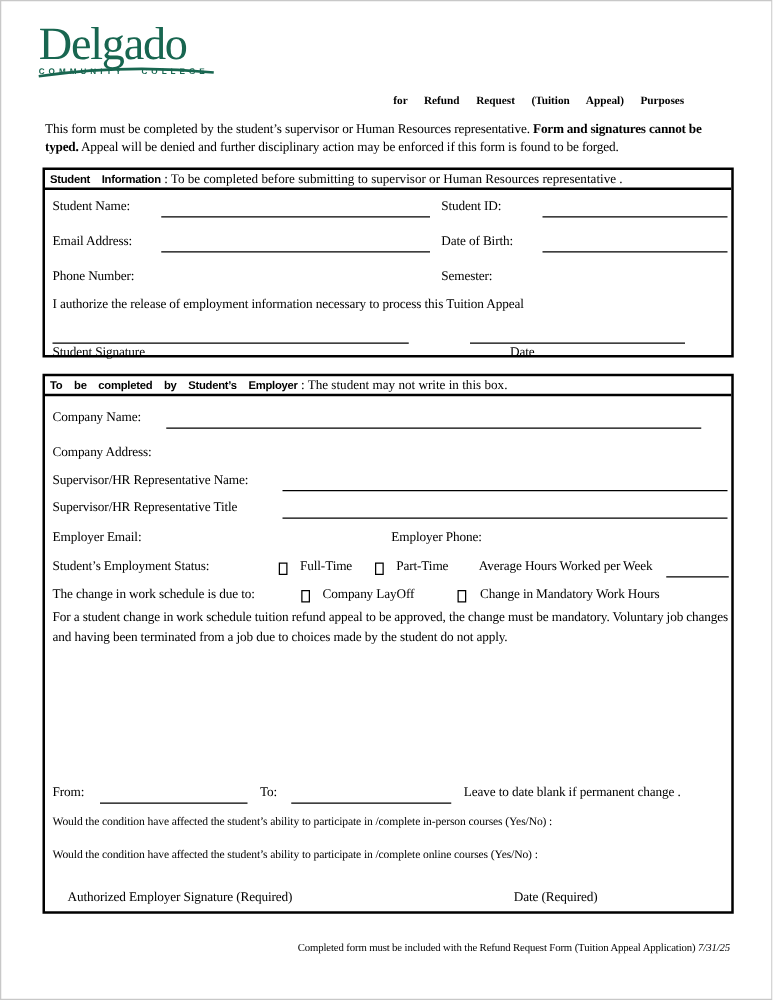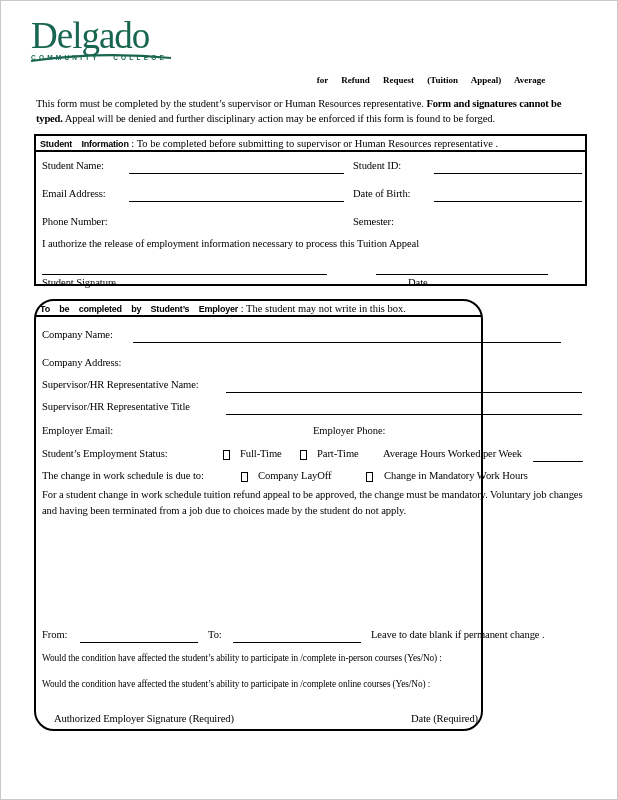--- a/index.html
+++ b/index.html
@@ -88,21 +88,21 @@
     <div class="logo-word">Delgado</div>
     <svg class="logo-swoosh" width="150" height="16" viewBox="0 0 150 16">
       <path d="M2 12 Q 72 2 142 9" stroke="#186650" stroke-width="2.2" fill="none"></path>
     </svg>
     <div class="logo-sub">
       <span>COMMUNITY</span>
       <span>COLLEGE</span>
     </div>
   </div>
 
-  <div class="abs form-subtitle" style="left:250px;top:74px;width:360px;">for Refund Request (Tuition Appeal) Average</div>
+  <div class="abs form-subtitle" style="left:250px;top:74px;width:360px;">for Refund Request (Tuition Appeal) Purposes</div>
 
   <div class="abs fbox" style="left:33px;top:133px;width:553px;height:152px;">
     <div class="fbox-header">
       <span class="hb">Student Information</span>
       <span>: To be completed before submitting to supervisor or Human Resources representative .</span>
     </div>
 
     <span class="abs lbl" style="left:6px;top:24px;">Student Name:</span>
     <span class="abs wline" style="left:93px;top:37px;width:215px;"></span>
     <span class="abs lbl" style="left:317px;top:24px;">Student ID:</span>
@@ -122,21 +122,21 @@
     <span class="abs lbl" style="left:6px;top:141px;">Student Signature</span>
     <span class="abs wline" style="left:340px;top:138px;width:172px;"></span>
     <span class="abs lbl" style="left:372px;top:141px;">Date</span>
   </div>
 
   <div class="abs intro" style="left:35px;top:96px;width:552px;">
     <span>This form must be completed by the student’s supervisor or Human Resources representative. </span><b>Form and signatures</b>
     <b>cannot be typed.</b><span> Appeal will be denied and further disciplinary action may be enforced if this form is found to be forged.</span>
   </div>
 
-  <div class="abs fbox" style="left:33px;top:298px;width:449px;height:432px;border-radius:20px;">
+  <div class="abs fbox" style="left:33px;top:298px;width:553px;height:432px;">
     <div class="fbox-header">
       <span class="hb">To be completed by Student’s Employer</span>
       <span>: The student may not write in this box.</span>
     </div>
 
     <span class="abs lbl" style="left:6px;top:28px;">Company Name:</span>
     <span class="abs wline" style="left:97px;top:41px;width:428px;"></span>
 
     <span class="abs lbl" style="left:6px;top:56px;">Company Address:</span>
 
@@ -172,14 +172,17 @@
     <span class="abs wline" style="left:197px;top:341px;width:128px;"></span>
     <span class="abs lbl" style="left:335px;top:328px;">Leave to date blank if permanent change .</span>
 
     <span class="abs lbl-sm" style="left:6px;top:352px;">Would the condition have affected the student’s ability to participate in /complete in-person courses (Yes/No) :</span>
     <span class="abs lbl-sm" style="left:6px;top:378px;">Would the condition have affected the student’s ability to participate in /complete online courses (Yes/No) :</span>
 
     <span class="abs lbl" style="left:18px;top:412px;">Authorized Employer Signature (Required)</span>
     <span class="abs lbl" style="left:375px;top:412px;">Date (Required)</span>
   </div>
 
+  <div class="abs footer" style="left:35px;top:752px;width:548px;">
+    <span>Completed form must be included with the Refund Request Form (Tuition Appeal Application) </span><i>7/31/25</i>
+  </div>
 
 </div>
 
 </body></html>

